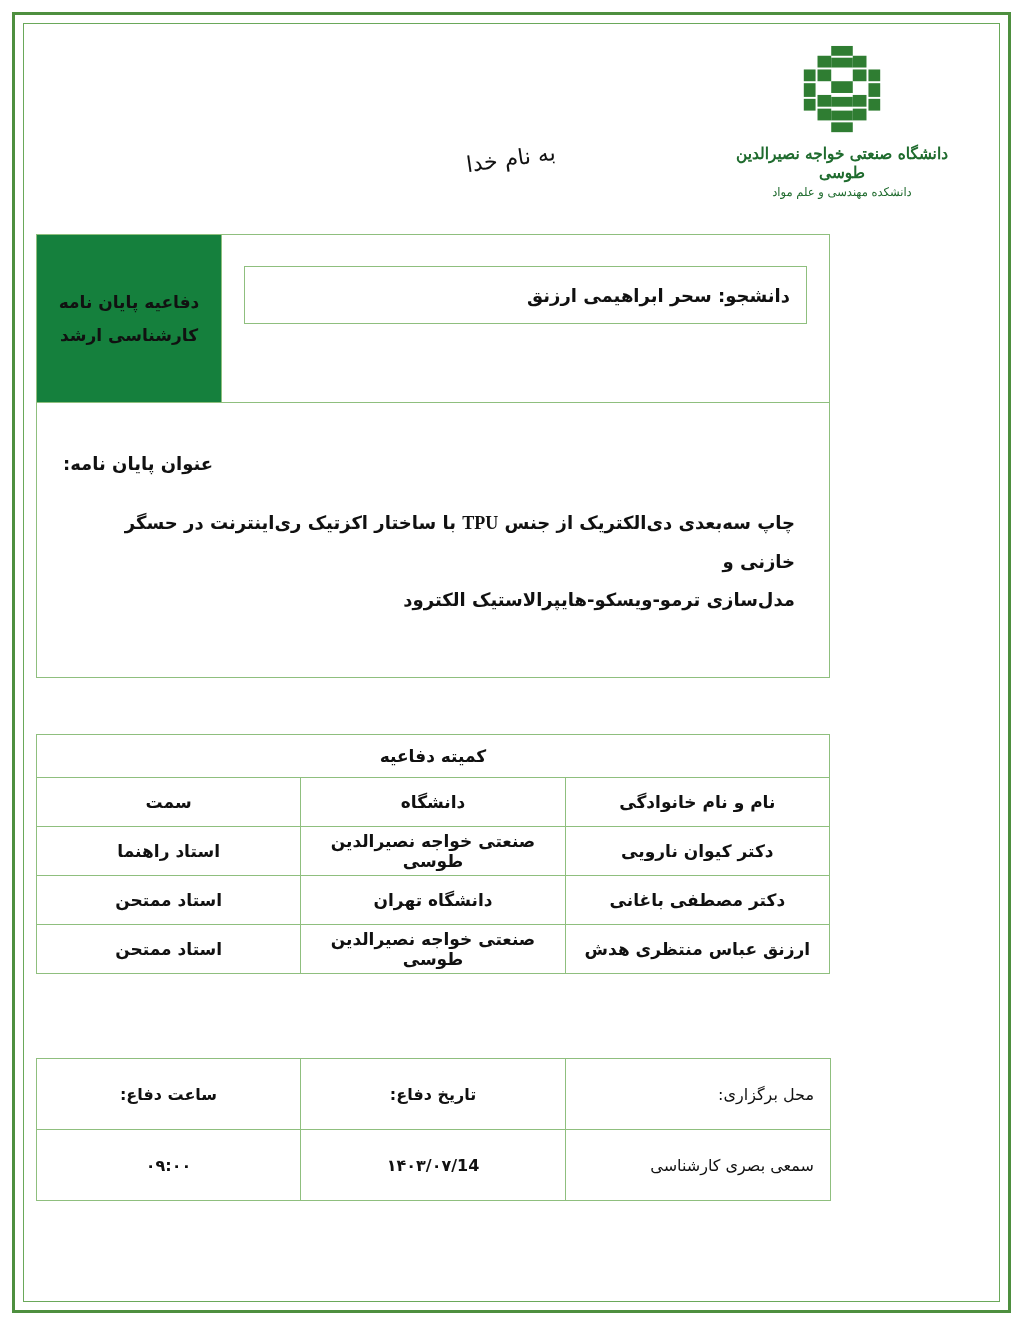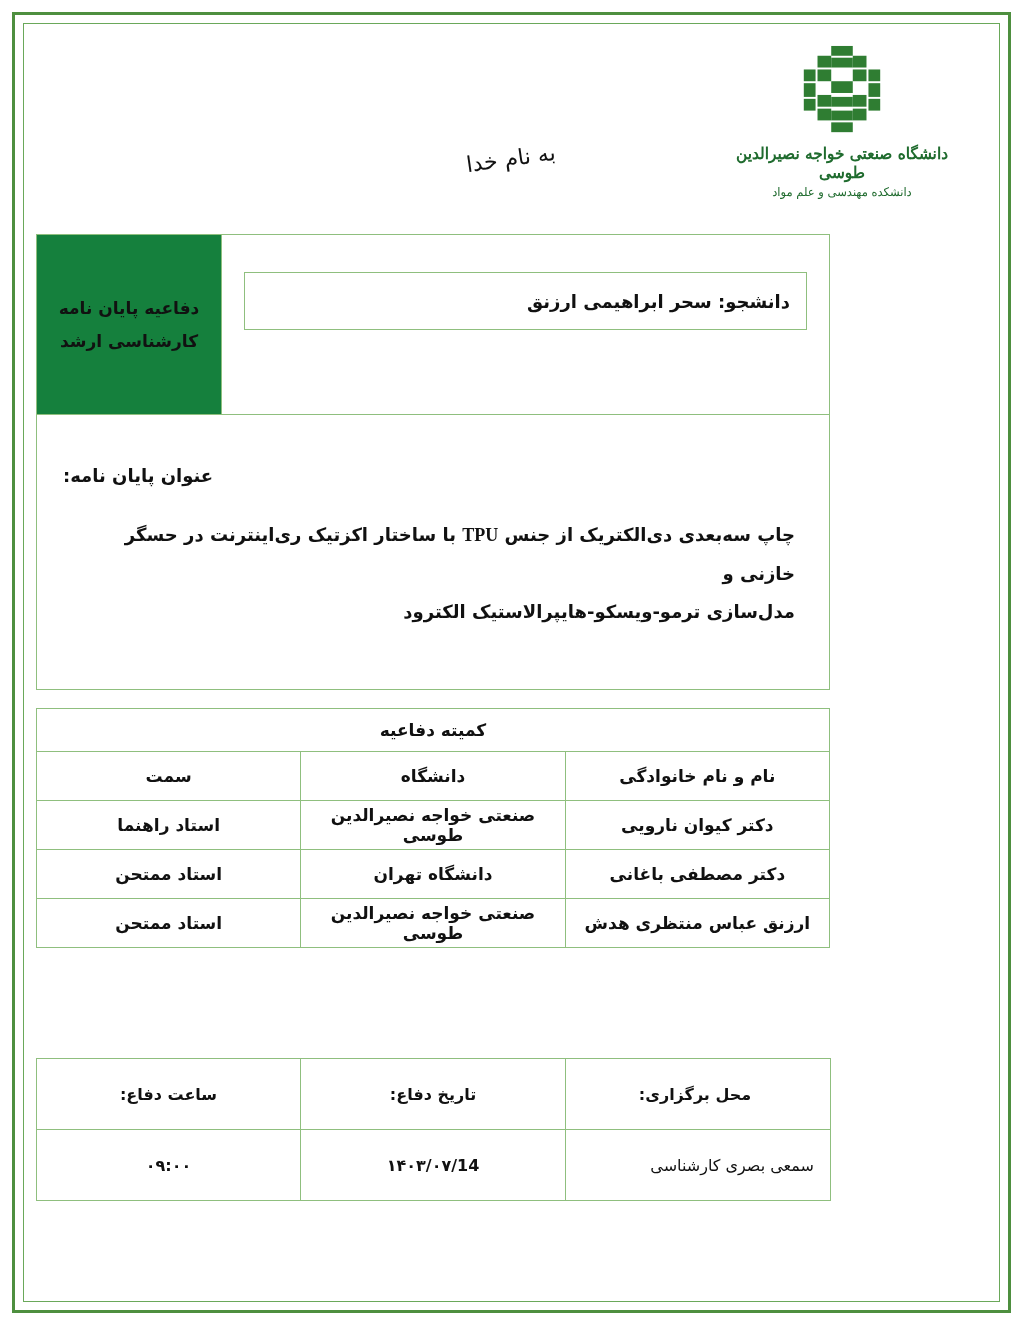--- a/index.html
+++ b/index.html
@@ -109,21 +109,21 @@
     width: 182px;
     height: 155px;
     text-align: center;
     font-size: 17px;
     font-weight: bold;
     line-height: 1.9;
     color: #111;
   }
   .cell-student {
     height: 155px;
-    padding: 12px 22px;
+    padding: 6px 22px;
     text-align: right;
     margin-left: 28px;
   }
   .student-box {
     border: 1px solid #8fbf7e;
     height: 58px;
     line-height: 58px;
     padding: 0 16px;
     font-size: 18px;
     font-weight: bold;
@@ -150,21 +150,21 @@
   }
   .title-text .lat {
     font-family: "Liberation Serif", serif;
     font-weight: bold;
   }
 
   
   .committee-table {
     position: absolute;
     left: 0;
-    top: 672px;
+    top: 698px;
     width: 794px;
     border-collapse: collapse;
     table-layout: fixed;
   }
   .committee-table th,
   .committee-table td {
     border: 1px solid #8fbf7e;
     height: 48px;
     font-size: 17px;
     font-weight: bold;
@@ -186,22 +186,22 @@
     table-layout: fixed;
   }
   .logistics-table td {
     border: 1px solid #8fbf7e;
     height: 38px;
     font-size: 16px;
     text-align: center;
     padding: 16px 10px;
   }
   .logistics-table td.lbl {
-    font-weight: bold;
-    text-align: center;
+    font-weight: normal;
+    text-align: right;
     padding-right: 16px;
   }
   .logistics-table td.val-right {
     text-align: right;
     padding-right: 16px;
     font-weight: normal;
   }
   .logistics-table td.val-center {
     text-align: center;
     font-weight: bold;

